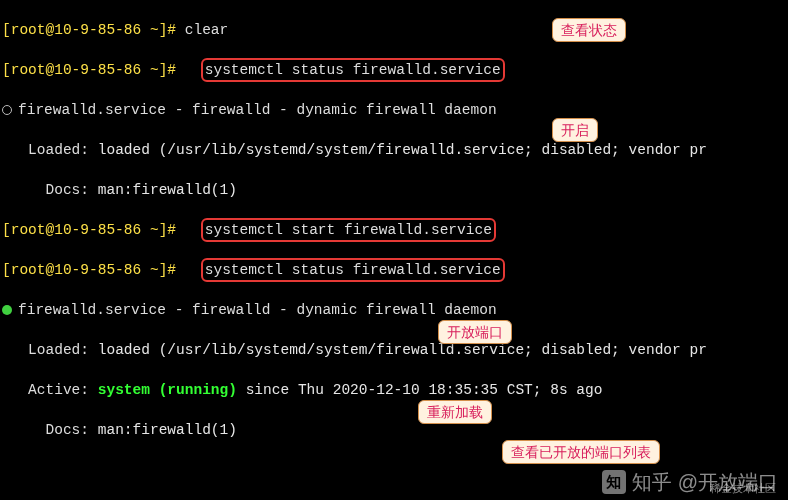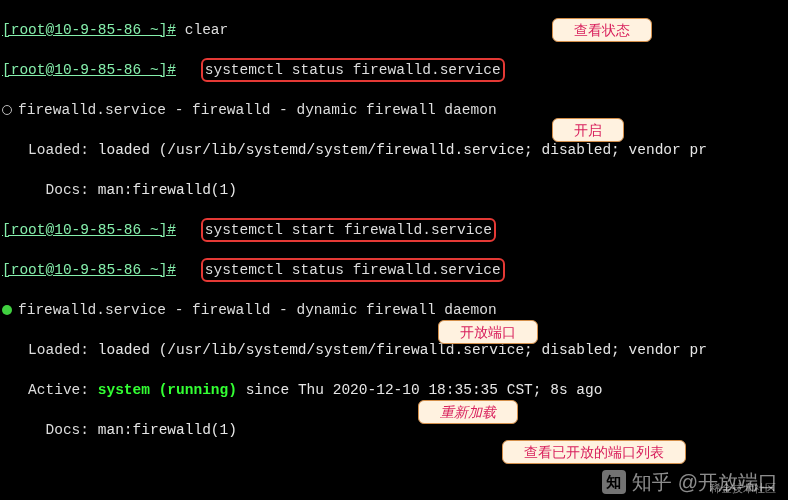--- a/index.html
+++ b/index.html
@@ -9,37 +9,37 @@
     background: #000;
     font-family: "Courier New", monospace;
     font-size: 14.5px;
     line-height: 20px;
     color: #ddd;
     overflow: hidden;
     position: relative;
     letter-spacing: 0px;
   }
   .terminal { padding: 0 2px; position: relative; white-space: pre; }
-  .cyan { color: #86efac; text-decoration: underline; }
+  .cyan { color: #fde047; }
   .white { color: #e6e6e6; }
   .green { color: #33ff33; font-weight: bold; }
   .red-box {
     border: 2px solid #e53935;
     border-radius: 6px;
     display: inline-block;
     padding: 0 2px;
     margin: -2px 16px;
   }
   .ann {
     position: absolute;
     background: #fff2e0;
     color: #d81e5b;
     border: 1px solid #d48f4a;
     border-radius: 6px;
-    padding: 2px 21px;
+    padding: 2px 8px;
     font-family: "PingFang SC","Microsoft YaHei",sans-serif;
     font-size: 14px;
     line-height: 18px;
     box-shadow: 0 1px 4px rgba(0,0,0,.4);
     z-index: 5;
   }
   .bullet-off::before {
     content: "";
     display: inline-block;
     width: 8px; height: 8px;
@@ -108,21 +108,21 @@
 
 
 
 
 
 </div>
 
 <div class="ann" style="left:552px; top:18px;">查看状态</div>
 <div class="ann" style="left:552px; top:118px;">开启</div>
 <div class="ann" style="left:438px; top:320px;border-radius:6px;">开放端口</div>
-<div class="ann" style="left:418px; top:400px;font-style:italic;">重新加载</div>
+<div class="ann" style="left:418px; top:400px;">重新加载</div>
 <div class="ann" style="left:454px; top:440px;margin-left:48px;">查看已开放的端口列表</div>
 
 <div class="watermark">
   <span class="zhi">知</span>
   <span>知乎</span>
   <span>@开放端口</span>
 </div>
 <div class="corner-wm">稀金技术社区</div>
 
 </body></html>

